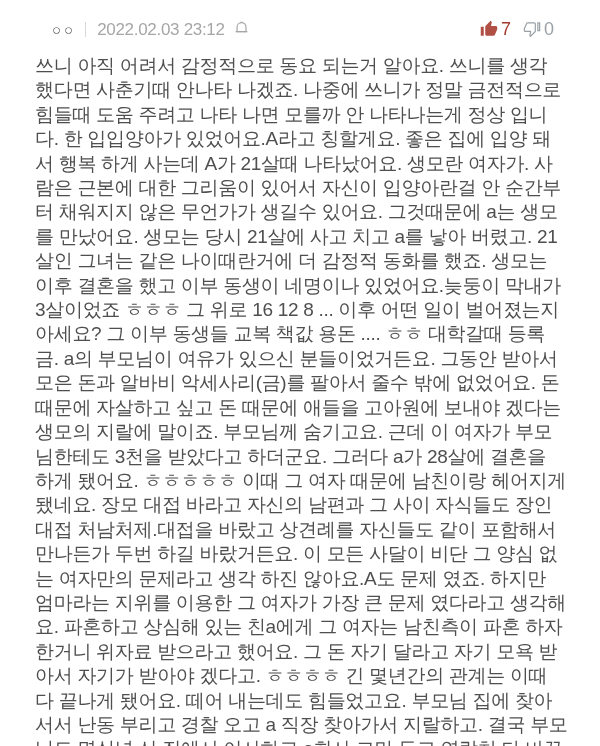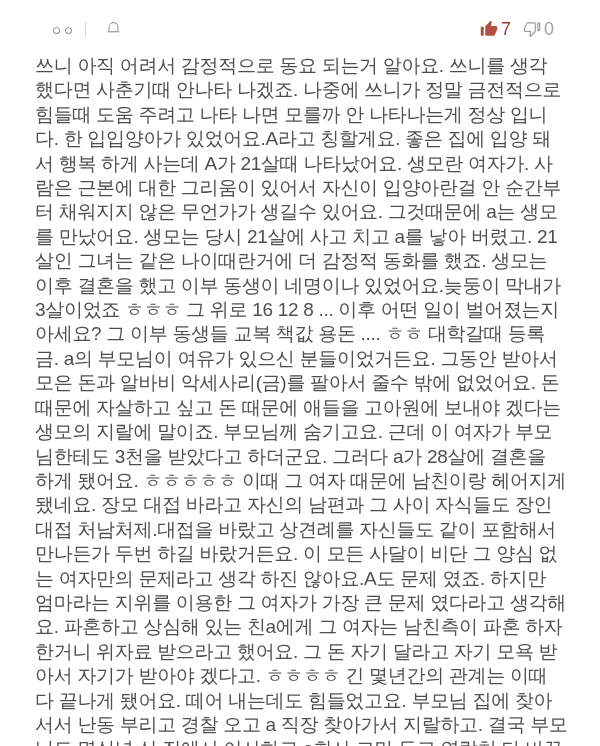--- a/index.html
+++ b/index.html
@@ -94,20 +94,21 @@
 <body>
 
 <div class="post">
 
   <div class="post-header">
 
     <span class="author-masked">○○</span>
 
     <span class="header-divider"></span>
 
+    <span class="timestamp">2022.02.03 23:12</span>
 
     <button class="bell-btn">
       <span style="display:inline-flex;">
         <svg width="17" height="18" viewBox="0 0 24 24" aria-hidden="true">
           <path d="M12 3.2c-3.8 0-6.3 2.8-6.3 6.4v6.2h12.6V9.6c0-3.6-2.5-6.4-6.3-6.4z" fill="none" stroke="#a6a6a6" stroke-width="1.7" stroke-linejoin="round"></path>
           <path d="M4.4 15.8h15.2" stroke="#a6a6a6" stroke-width="1.7" stroke-linecap="round"></path>
           <path d="M10.6 3.4c0-.8.6-1.4 1.4-1.4s1.4.6 1.4 1.4" fill="none" stroke="#a6a6a6" stroke-width="1.5"></path>
         </svg>
       </span>
     </button>

